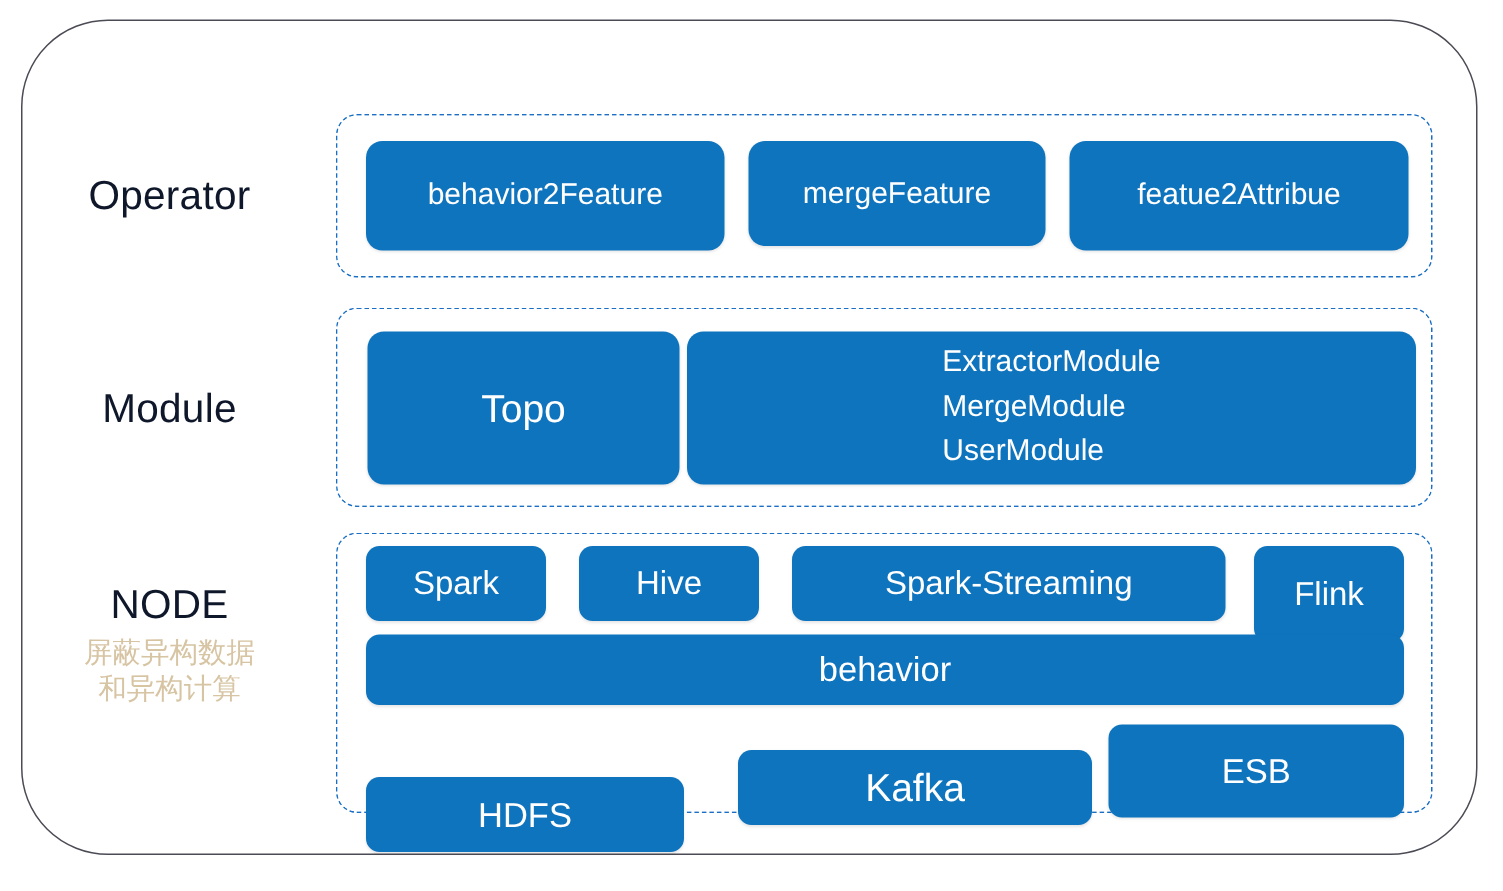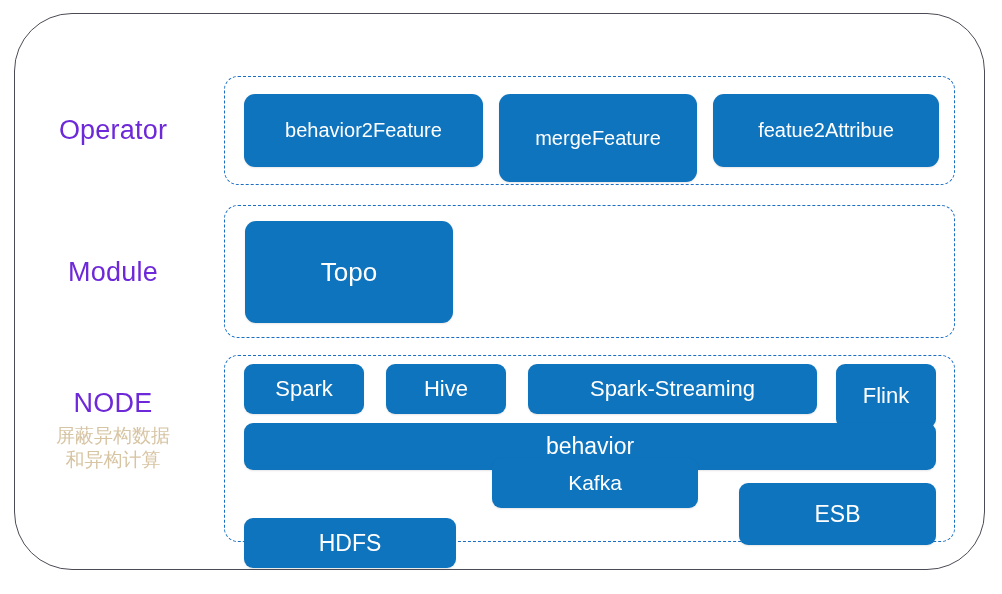--- a/index.html
+++ b/index.html
@@ -26,21 +26,21 @@
     border: 1.6px solid #4b4b55;
     border-radius: 58px;
     background: #ffffff;
   }
 
   .layer-label {
     position: absolute;
     left: 0;
     width: 196px;
     text-align: center;
-    color: #6d28d9;
+    color: #0f172a;
     font-size: 27px;
     line-height: 1.05;
     letter-spacing: 0.2px;
     white-space: nowrap;
   }
 
   .layer-sublabel {
     position: absolute;
     left: 0;
     width: 196px;
@@ -73,21 +73,21 @@
     text-align: center;
     font-size: 21px;
     line-height: 1.25;
     white-space: nowrap;
     box-shadow: 0 1px 2px rgba(0,0,0,0.10);
   }
   .blue-box.small-radius { border-radius: 9px; }
 
   
   #op-box-0 { left: 229px; top: 80px;  width: 239px; height: 73px; font-size: 20px; }
-  #op-box-1 { left: 484px; top: 80px;  width: 198px; height: 88px; font-size: 20px; }
+  #op-box-1 { left: 484px; top: 80px;  width: 198px; height: 70px; font-size: 20px; }
   #op-box-2 { left: 698px; top: 80px;  width: 226px; height: 73px; font-size: 20px; }
 
   
   #mod-box-topo { left: 230px; top: 207px; width: 208px; height: 102px; font-size: 26px; }
   #mod-box-list {
     left: 443px; top: 207px; width: 486px; height: 102px;
     display: block;
     padding: 0;
   }
   .module-list-inner {
@@ -106,21 +106,21 @@
   #node-r1-0 { left: 229px; top: 350px; width: 120px; height: 50px; font-size: 22px; }
   #node-r1-1 { left: 371px; top: 350px; width: 120px; height: 50px; font-size: 22px; }
   #node-r1-2 { left: 513px; top: 350px; width: 289px; height: 50px; font-size: 22px; }
   #node-r1-3 { left: 821px; top: 350px; width: 100px; height: 64px; font-size: 22px; }
 
   
   #node-behavior { left: 229px; top: 409px; width: 692px; height: 47px; font-size: 23px; }
 
   
   #node-r3-0 { left: 229px; top: 469px; width: 212px; height: 50px; font-size: 23px; margin-top: 35px; }
-  #node-r3-1 { left: 477px; top: 444px; width: 206px; height: 50px; font-size: 21px; }
+  #node-r3-1 { left: 477px; top: 486px; width: 236px; height: 50px; font-size: 26px; }
   #node-r3-2 { left: 724px; top: 469px; width: 197px; height: 62px; font-size: 23px; }
 
   
   #group-operator { left: 209px; top: 62px;  width: 731px; height: 109px; }
   #group-module   { left: 209px; top: 191px; width: 731px; height: 133px; }
   #group-node     { left: 209px; top: 341px; width: 731px; height: 187px; }
 
   
   #label-operator { top: 102px; }
   #label-module   { top: 244px; }
@@ -141,20 +141,27 @@
   <div class="blue-box" id="op-box-1">mergeFeature</div>
 
   <div class="blue-box" id="op-box-2">featue2Attribue</div>
 
   <div class="layer-label" id="label-module">Module</div>
 
   <div class="dashed-group" id="group-module"></div>
 
   <div class="blue-box" id="mod-box-topo">Topo</div>
 
+  <div class="blue-box" id="mod-box-list">
+    <div class="module-list-inner">
+      <div>ExtractorModule</div>
+      <div>MergeModule</div>
+      <div>UserModule</div>
+    </div>
+  </div>
 
   <div class="layer-label" id="label-node">NODE</div>
 
   <div class="layer-sublabel" id="sublabel-node">
     <div>屏蔽异构数据</div>
     <div>和异构计算</div>
   </div>
 
   <div class="dashed-group" id="group-node"></div>
 

